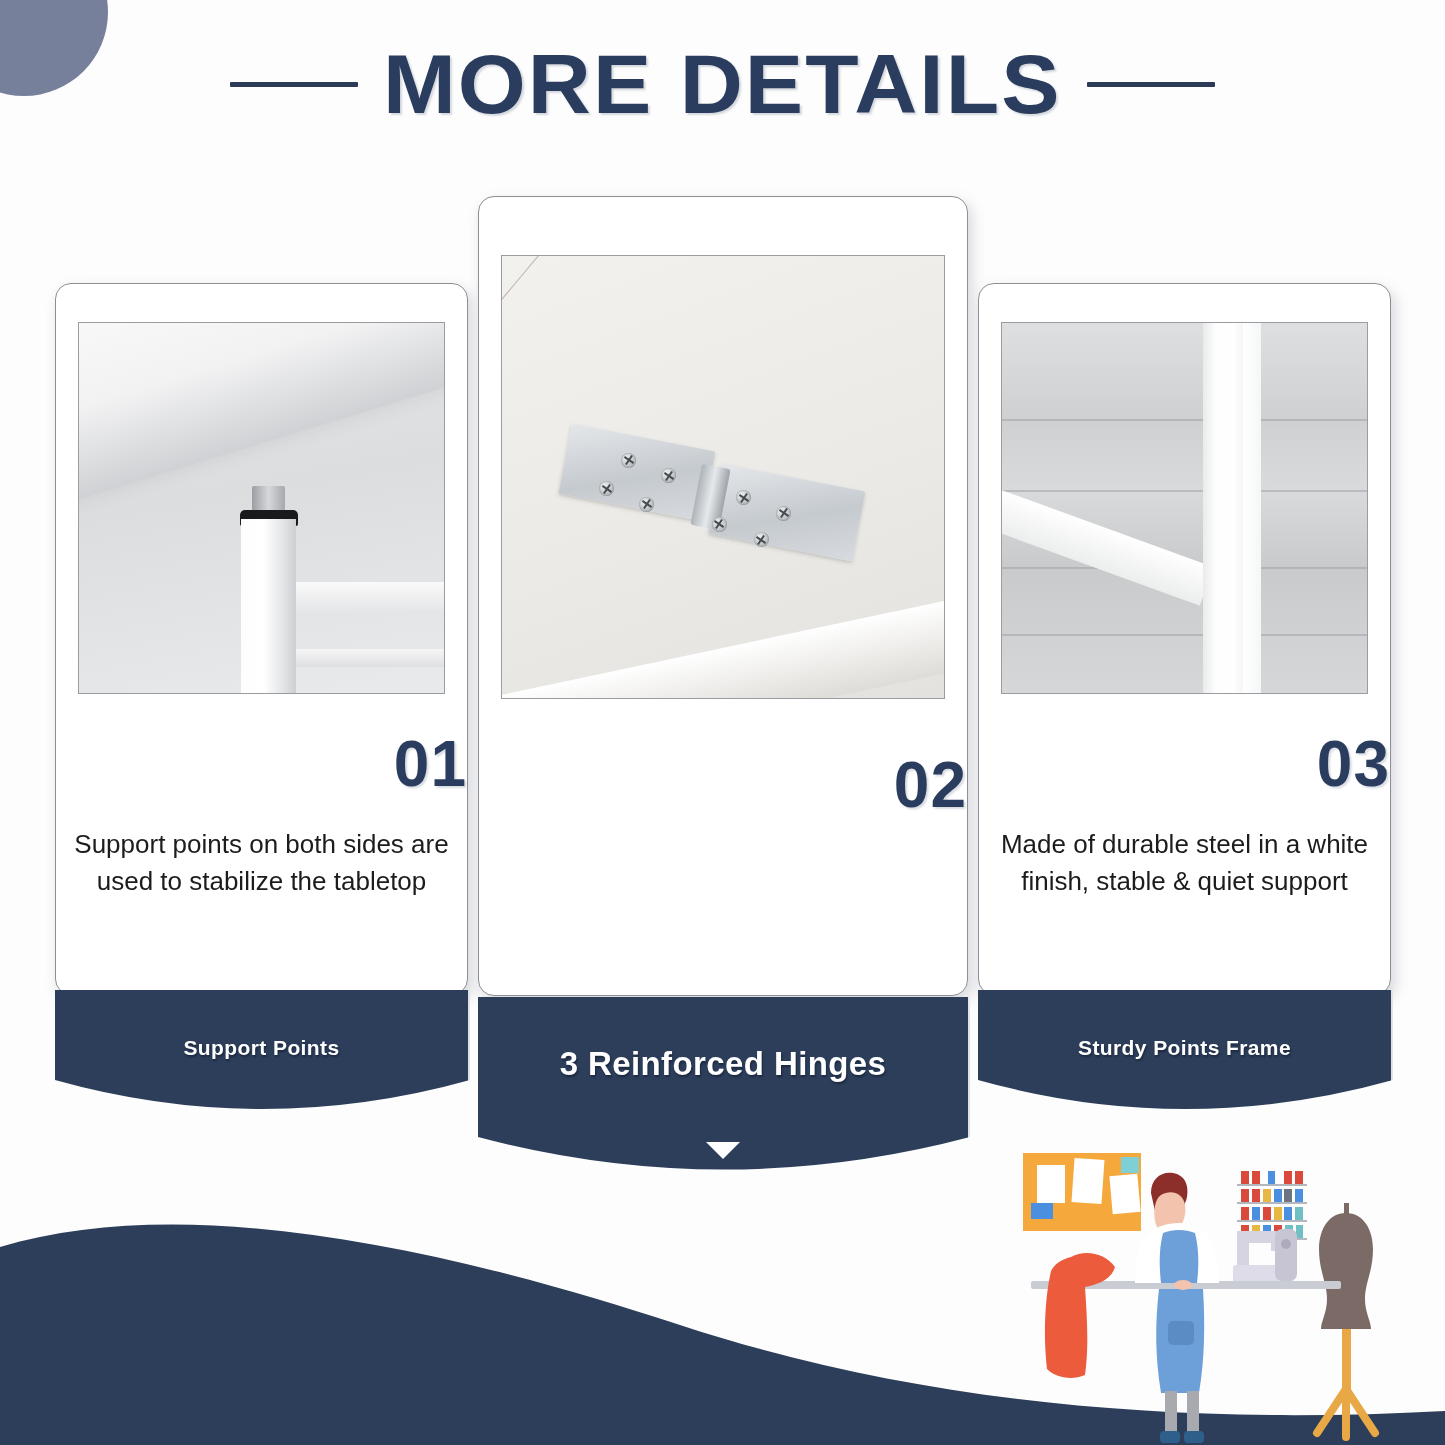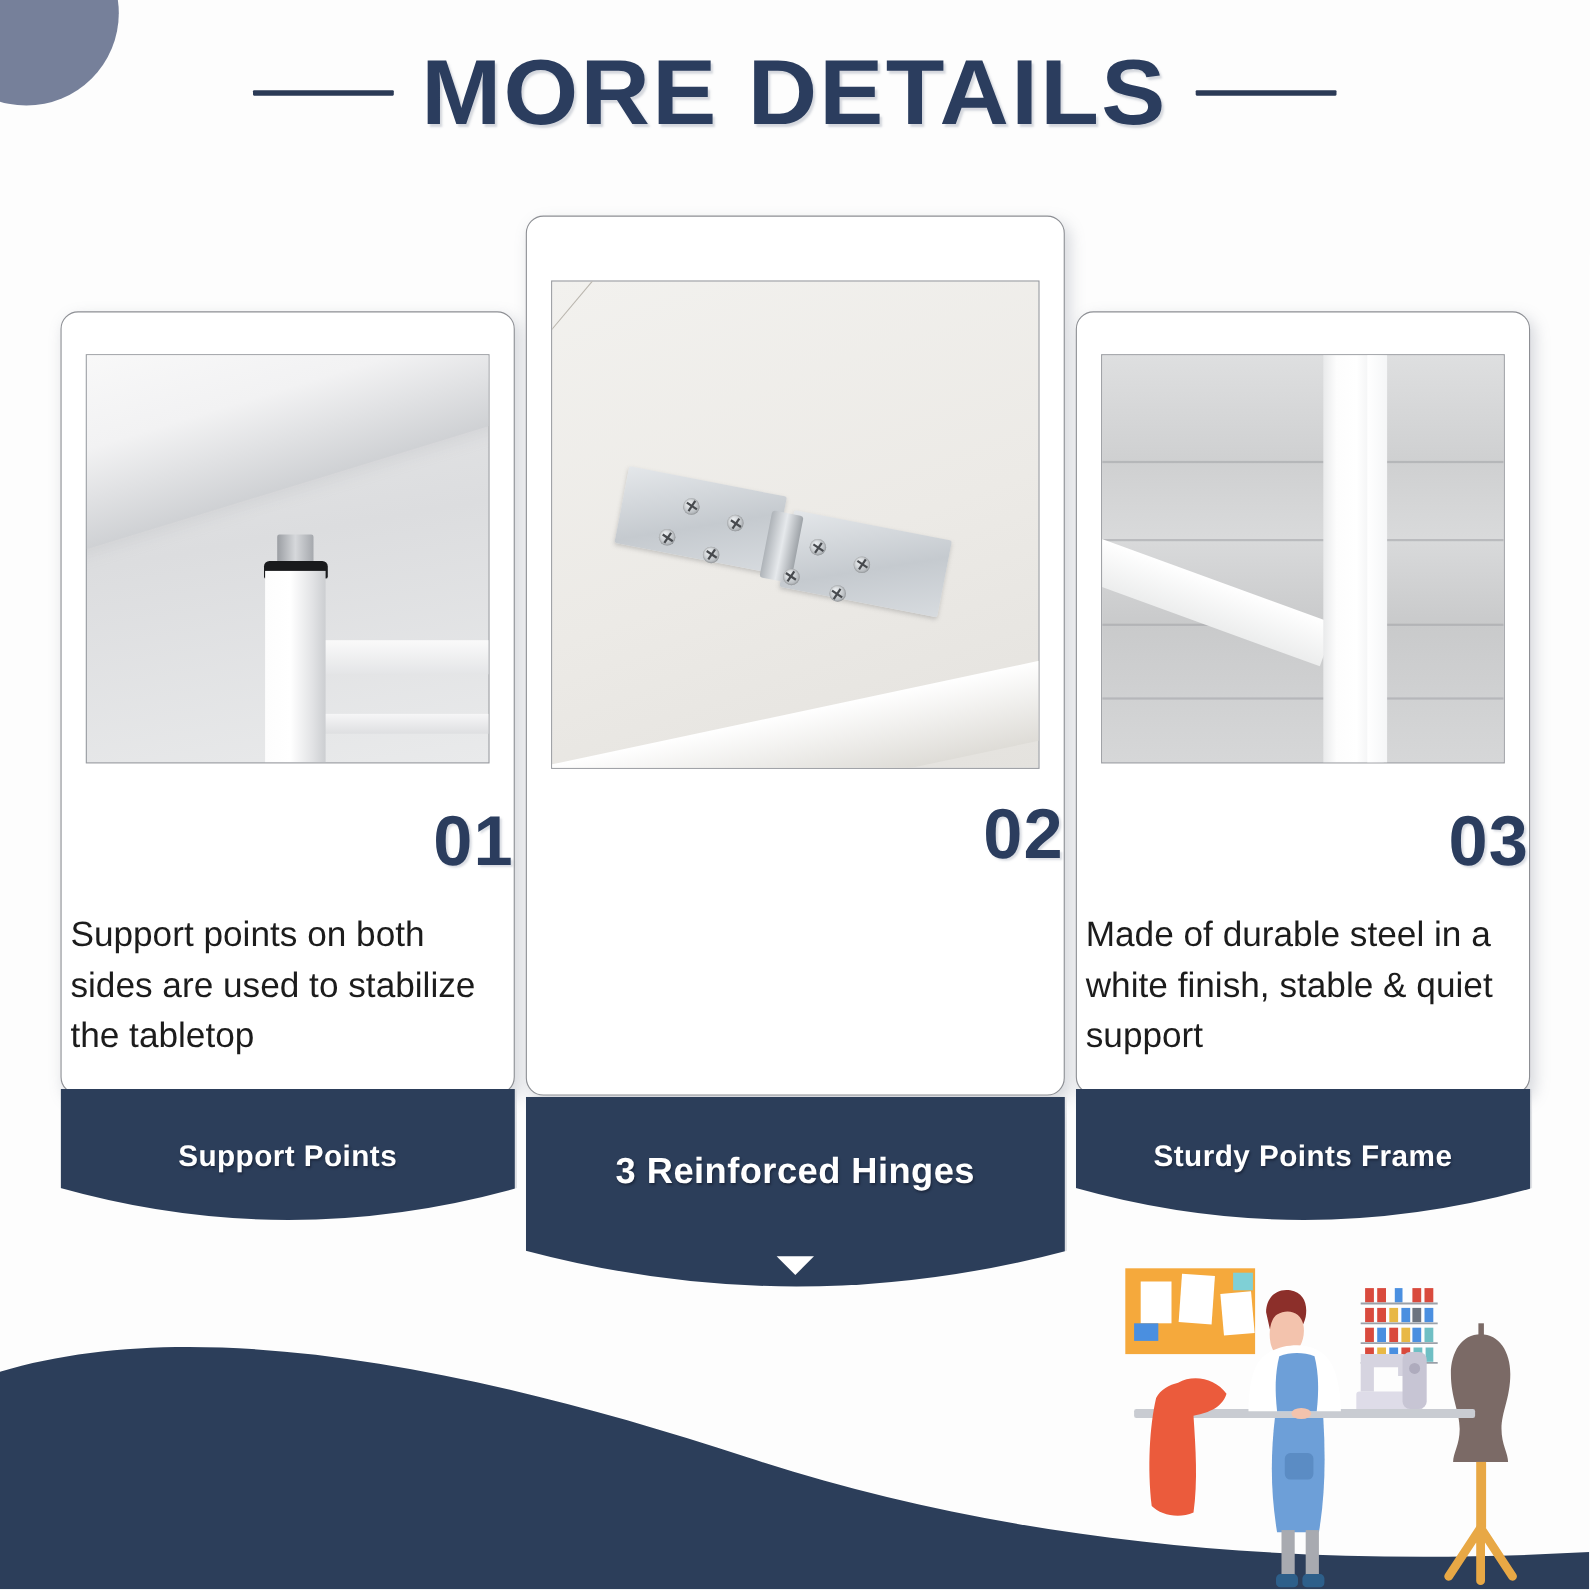--- a/index.html
+++ b/index.html
@@ -99,27 +99,28 @@
     left: 0; right: 0;
     text-align: right;
     font-size: 64px;
     font-weight: bold;
     color: #2b3d5e;
     letter-spacing: 1px;
     text-shadow: 2px 2px 2px rgba(130,138,158,0.30);
     line-height: 1;
   }
   .card-1 .card-num { top: 448px; }
-  .card-2 .card-num { top: 529px; padding-left: 16px; }
+  .card-2 .card-num { top: 556px; padding-left: 16px; }
   .card-3 .card-num { top: 448px; }
 
   .card-desc {
     position: absolute;
     left: 8px; right: 8px;
-    font-size: 32px;
+    text-align: center;
+    font-size: 26px;
     line-height: 1.44;
     color: #1c1c1c;
     font-weight: 300;
   }
   .card-1 .card-desc { top: 542px; }
   .card-2 .card-desc { top: 626px; }
   .card-3 .card-desc { top: 542px; }
 
   
   .banner {
@@ -142,21 +143,21 @@
   }
   .banner-label {
     position: absolute;
     left: 0; right: 0;
     text-align: center;
     color: #ffffff;
     font-weight: bold;
     letter-spacing: 0.4px;
     text-shadow: 1px 2px 2px rgba(10,16,30,0.45);
   }
-  .card.side .banner-label { top: 46px; font-size: 27px; }
+  .card.side .banner-label { top: 46px; font-size: 21px; }
   .card.mid .banner-label  { top: 48px; font-size: 33px; }
 
   .banner-chevron {
     position: absolute;
     left: 50%;
     top: 145px;
     transform: translateX(-50%);
     width: 0; height: 0;
     border-left: 17px solid transparent;
     border-right: 17px solid transparent;

